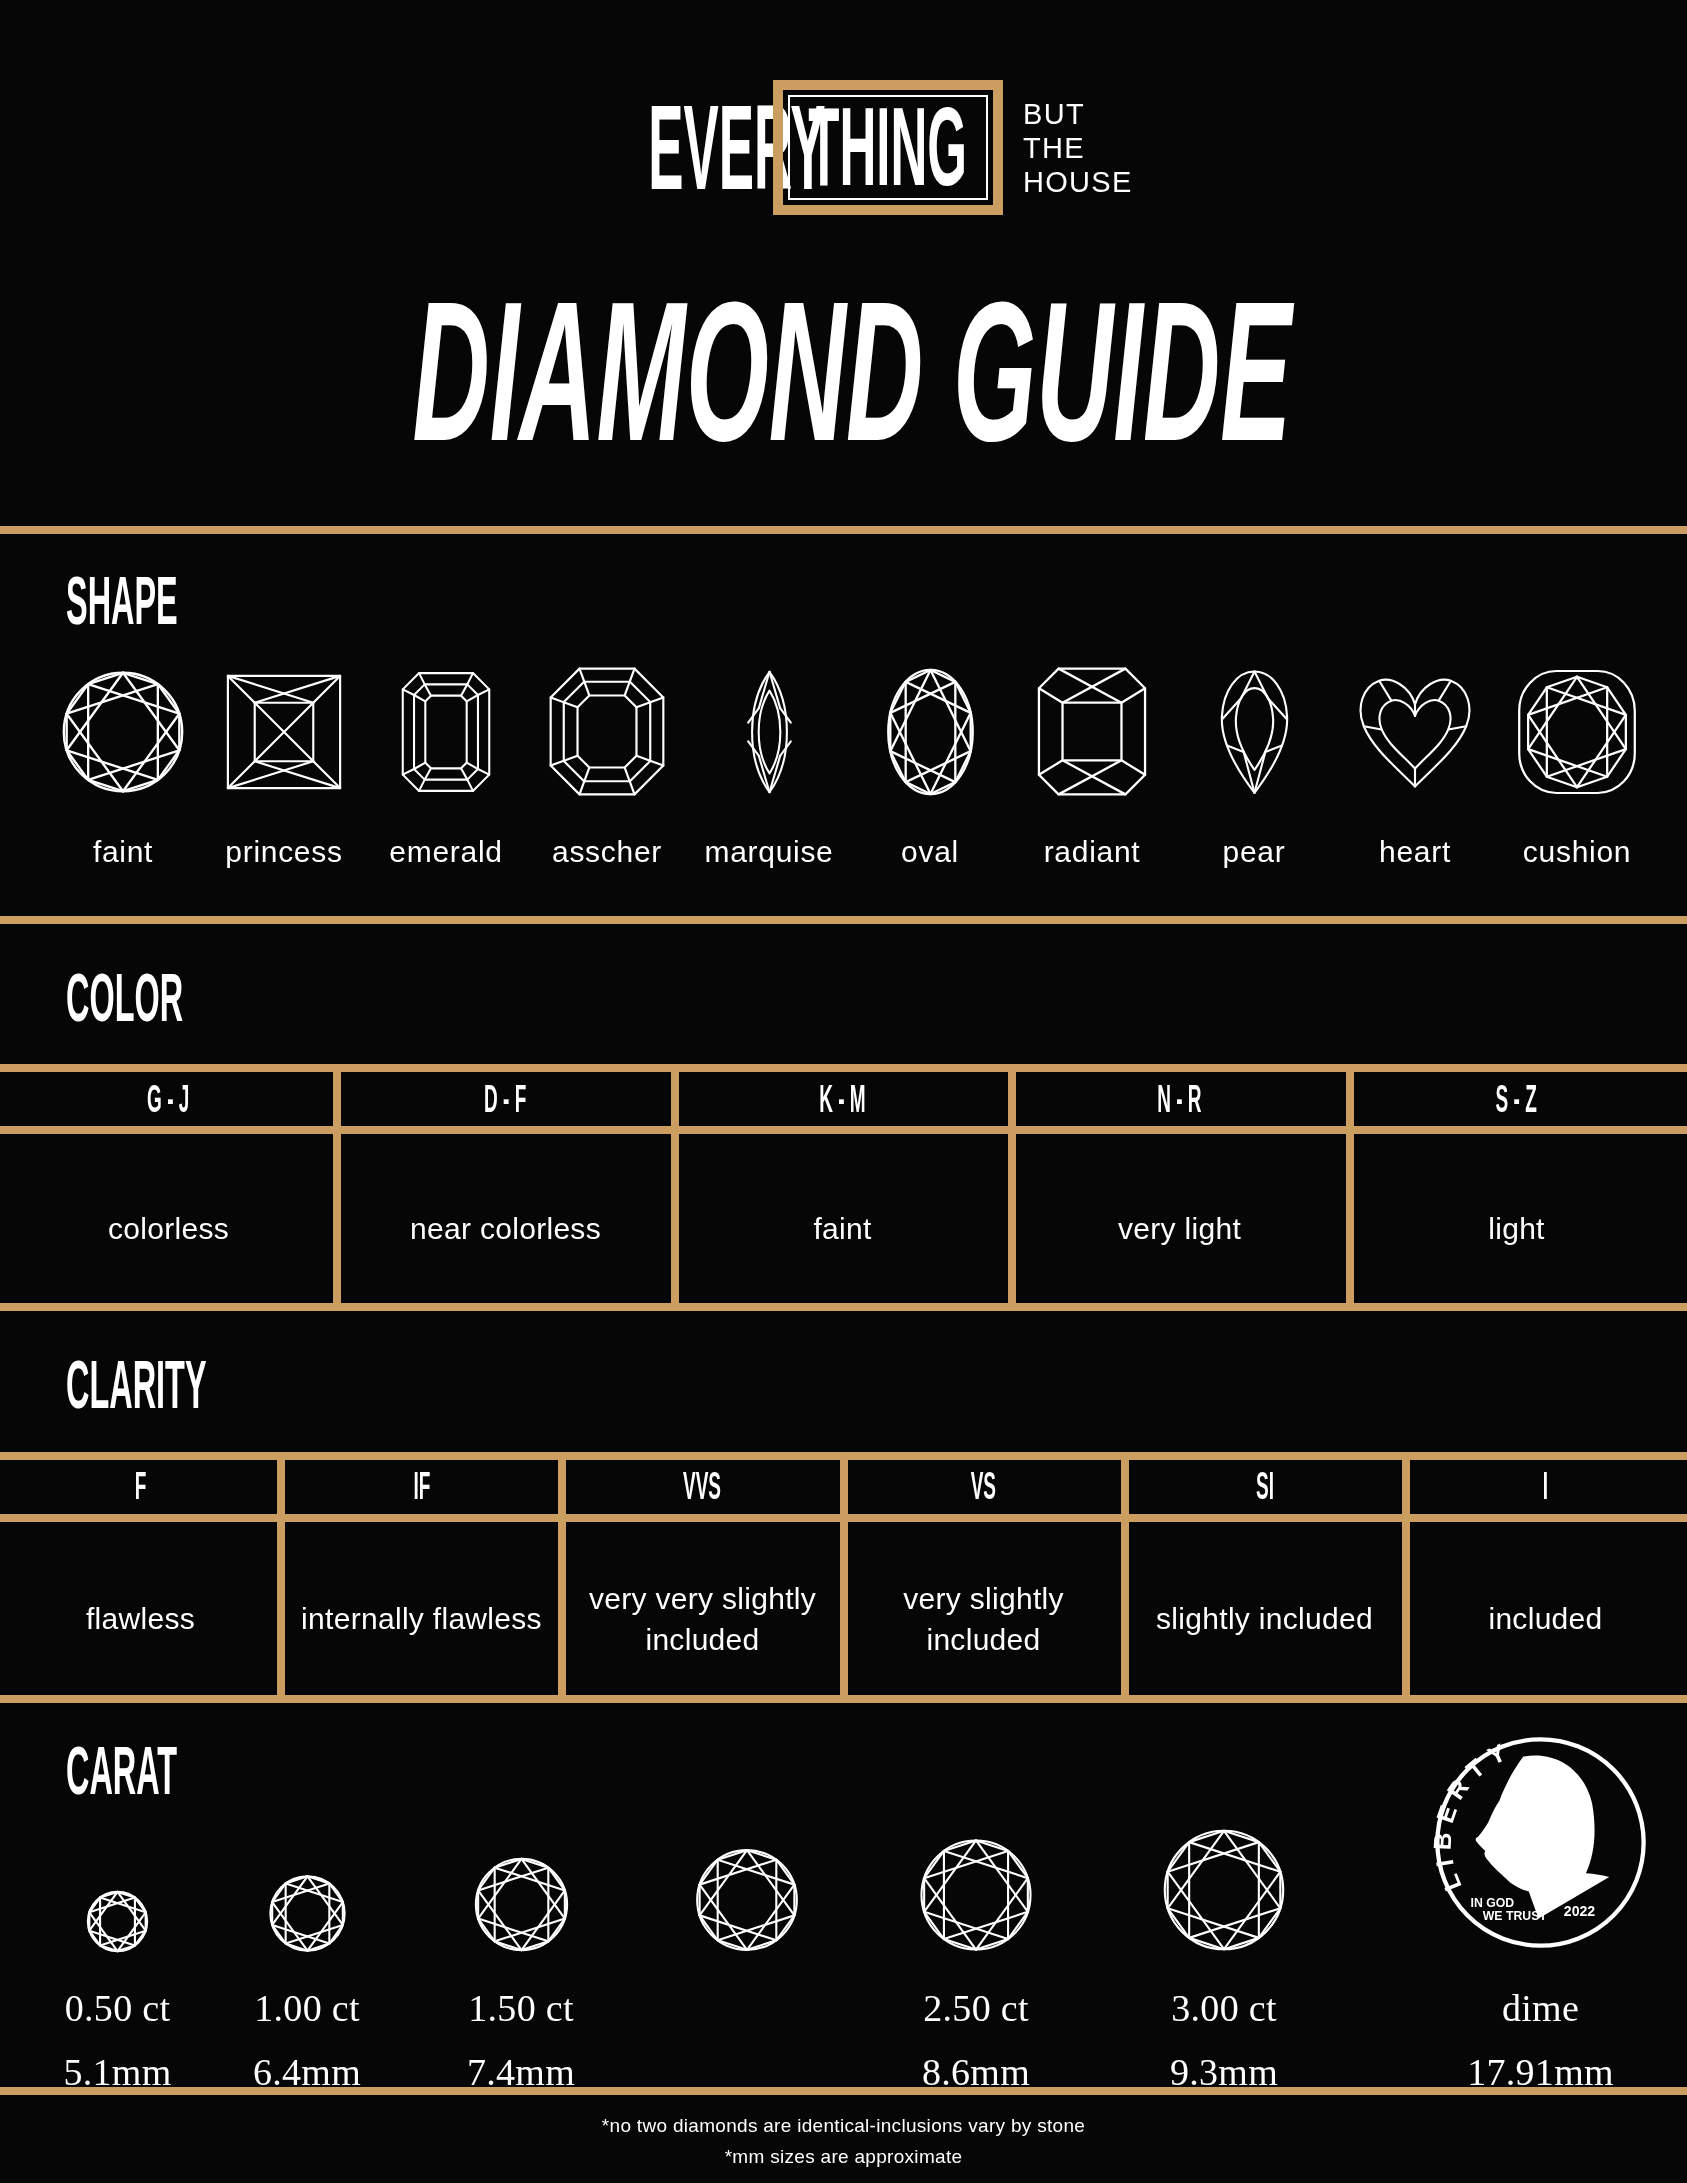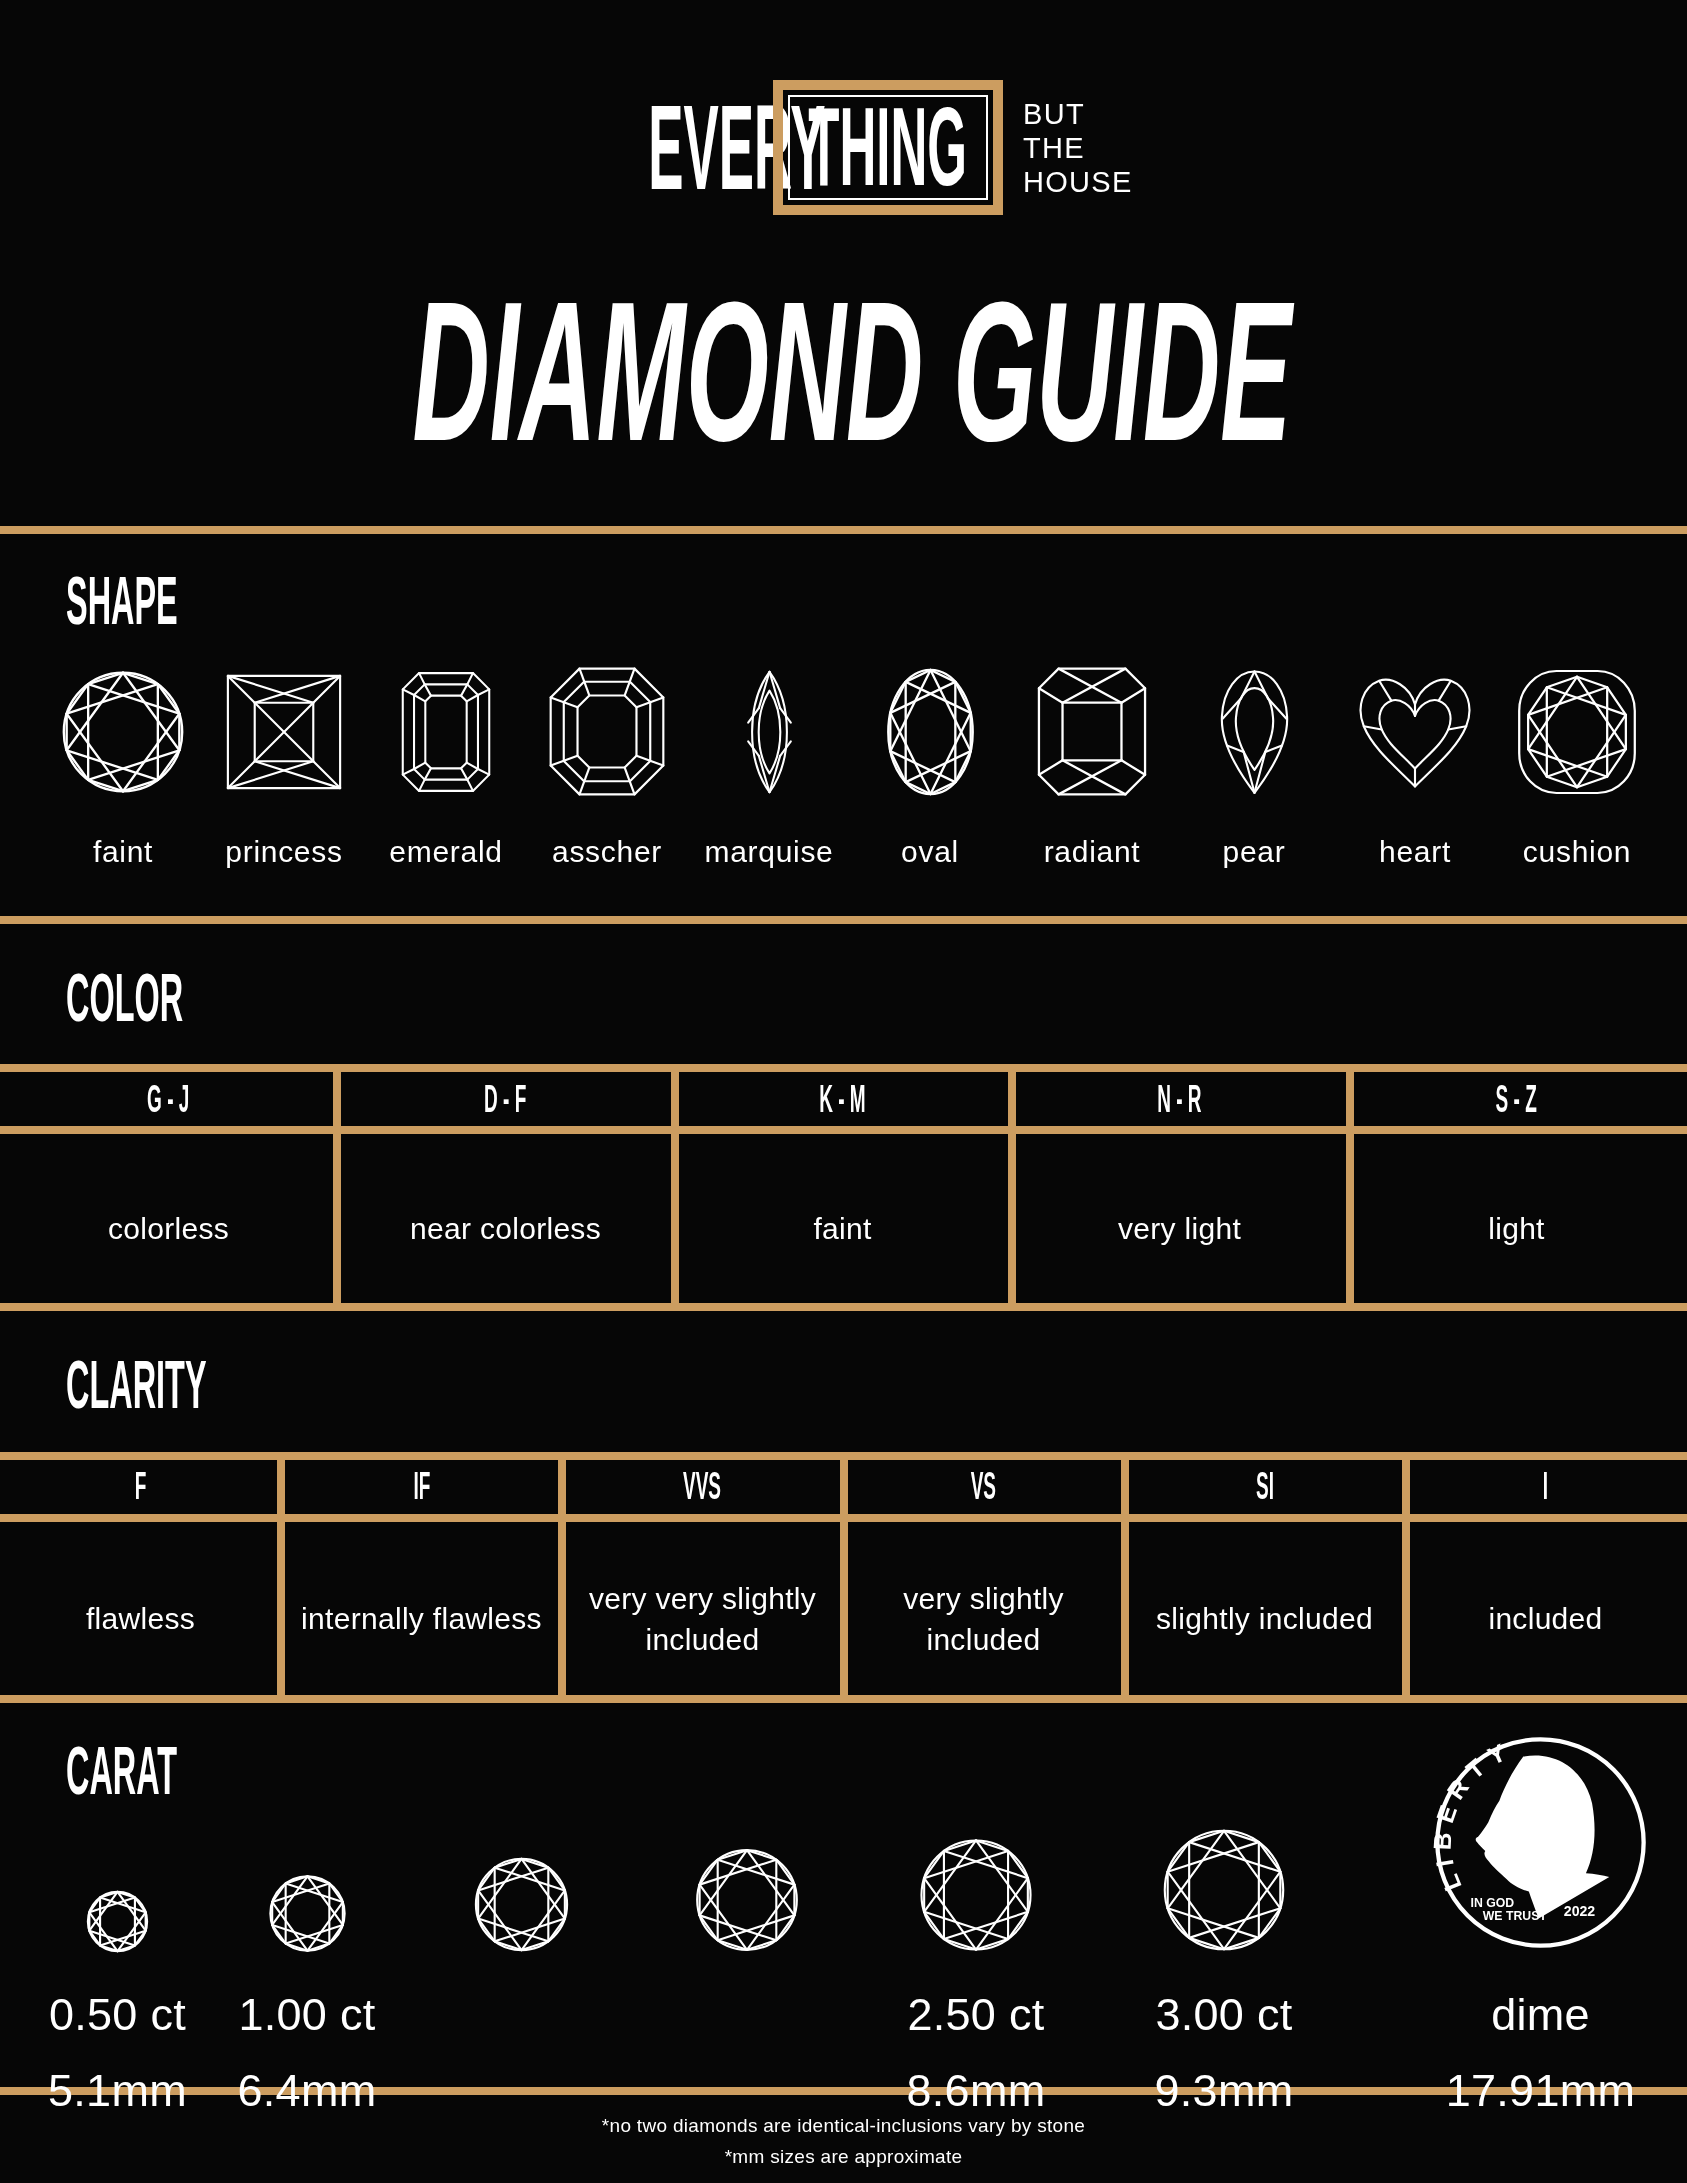--- a/index.html
+++ b/index.html
@@ -41,21 +41,21 @@
   .trow{position:absolute;left:0;width:1687px;display:flex;}
   .tcell{display:flex;align-items:center;justify-content:center;text-align:center;
          box-sizing:border-box;padding:0 12px;}
   .grade{font-size:38px;font-weight:700;}
   .grade .cnd{transform:scaleX(.5);transform-origin:center center;}
   .desc{font-size:30px;line-height:1.35;letter-spacing:0.3px;margin-top:22px;}
 
   
   .carat-item{position:absolute;top:1813px;text-align:center;}
   .carat-icon{height:140px;display:flex;align-items:flex-end;justify-content:center;}
-  .carat-labels{margin-top:24px;font-size:45px;line-height:1.68;letter-spacing:0.3px;}
+  .carat-labels{margin-top:24px;font-size:38px;line-height:1.68;letter-spacing:0.3px;font-family:Liberation Serif, serif;}
 
   
   .footnotes{left:0;top:2110px;width:1687px;text-align:center;
              font-size:19px;line-height:1.65;letter-spacing:0.3px;}
 </style>
 </head>
 <body>
 
 <div class="abs logo-every">
   <span class="cnd">EVERY</span>
@@ -405,20 +405,24 @@
         <line x1="189.4" y1="71" x2="100" y2="194"></line>
         <line x1="189.4" y1="129" x2="44.7" y2="176"></line>
         <line x1="155.3" y1="176" x2="10.6" y2="129"></line>
         <line x1="100" y1="194" x2="10.6" y2="71"></line>
         <line x1="44.7" y1="176" x2="44.7" y2="24"></line>
         <line x1="10.6" y1="129" x2="100" y2="6"></line>
         <line x1="10.6" y1="71" x2="155.3" y2="24"></line>
         <line x1="44.7" y1="24" x2="189.4" y2="71"></line>
       </svg>
     </div>
+  <div class="carat-labels">
+    <div>1.50 ct</div>
+    <div>7.4mm</div>
+  </div>
 </div>
 <div class="carat-item" style="left:648px;width:198px">
   <div class="carat-icon">
       <svg xmlns="http://www.w3.org/2000/svg" width="106" height="106" viewBox="0 0 200 200" fill="none" stroke="#FFFFFF" stroke-width="4" stroke-linejoin="round" stroke-linecap="round">
         <circle cx="100" cy="100" r="94"></circle>
         <polygon points="100,6 155.3,24 189.4,71 189.4,129 155.3,176 100,194 44.7,176 10.6,129 10.6,71 44.7,24"></polygon>
         <line x1="100" y1="6" x2="189.4" y2="129"></line>
         <line x1="155.3" y1="24" x2="155.3" y2="176"></line>
         <line x1="189.4" y1="71" x2="100" y2="194"></line>
         <line x1="189.4" y1="129" x2="44.7" y2="176"></line>

